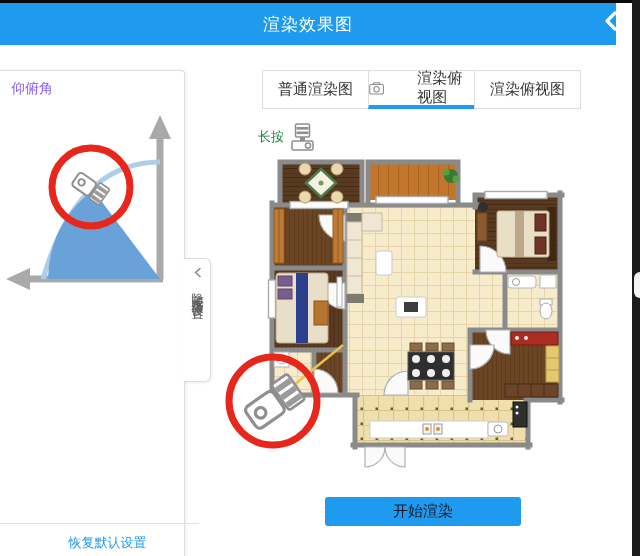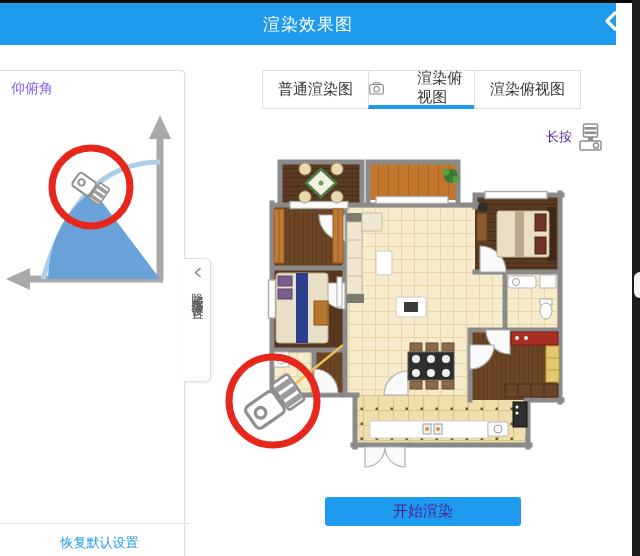--- a/index.html
+++ b/index.html
@@ -14,42 +14,42 @@
             display:flex;align-items:center;justify-content:center;}
   .right-strip{position:absolute;right:0;top:0;width:8px;height:556px;background:#1c1c1c;}
   .right-notch{position:absolute;right:0;top:272px;width:6px;height:26px;background:#f4f4f4;
                border-radius:6px 0 0 6px;}
   
   .left-panel{position:absolute;left:0;top:70px;width:184px;height:486px;background:#fff;
               border-top:1px solid #ddd;border-right:1px solid #ddd;border-radius:0 4px 0 0;
               box-shadow:0 1px 4px rgba(0,0,0,.10);}
   .pitch-label{position:absolute;left:11px;top:9px;font-size:14px;color:#8b5cf6;}
   .restore-row{position:absolute;left:0;top:452px;width:183px;border-top:1px solid #e4e4e4;
-               padding:9px 0 0 8px;text-align:center;}
+               padding:9px 0 0 16px;text-align:center;}
   .restore-row span{color:#1E9AEF;font-size:13px;cursor:pointer;}
   
   .adv-tab{position:absolute;left:184px;top:258px;width:26px;height:114px;background:#fff;
            border:1px solid #ddd;border-left:none;border-radius:0 6px 6px 0;
            box-shadow:1px 1px 3px rgba(0,0,0,.08);display:flex;flex-direction:column;
            align-items:center;padding-top:8px;cursor:pointer;z-index:5;}
   .adv-label{writing-mode:vertical-lr;text-orientation:upright;font-size:12px;color:#555;
              letter-spacing:3px;margin-top:5px;}
   
   .tabs{position:absolute;left:262px;top:70px;display:flex;}
   .tab{width:107px;height:39px;background:#fff;border:1px solid #ddd;margin-left:-1px;
        display:flex;align-items:center;justify-content:center;gap:7px;font-size:15px;
        color:#333;cursor:pointer;box-sizing:border-box;}
   .tab:first-child{margin-left:0;}
   .tab.active{border-bottom:4px solid #1E9AEF;gap:33px;}
   
   .instruction{position:absolute;left:258px;top:120px;width:344px;height:34px;display:flex;
-               align-items:center;justify-content:flex-end;gap:7px;color:#4c1d95;font-size:13px;}
+               align-items:center;justify-content:flex-start;gap:7px;color:#15803d;font-size:13px;}
   
   .start-btn{position:absolute;left:325px;top:497px;width:196px;height:29px;background:#1E9AEF;
-             border:none;border-radius:3px;color:#4c1d95;font-size:15px;cursor:pointer;
+             border:none;border-radius:3px;color:#0f172a;font-size:15px;cursor:pointer;
              font-family:inherit;display:flex;align-items:center;justify-content:center;}
   svg{display:block;}
 </style>
 </head>
 <body>
 
 <div id="screen">
   <div class="top-strip"></div>
 
   <div class="header">

